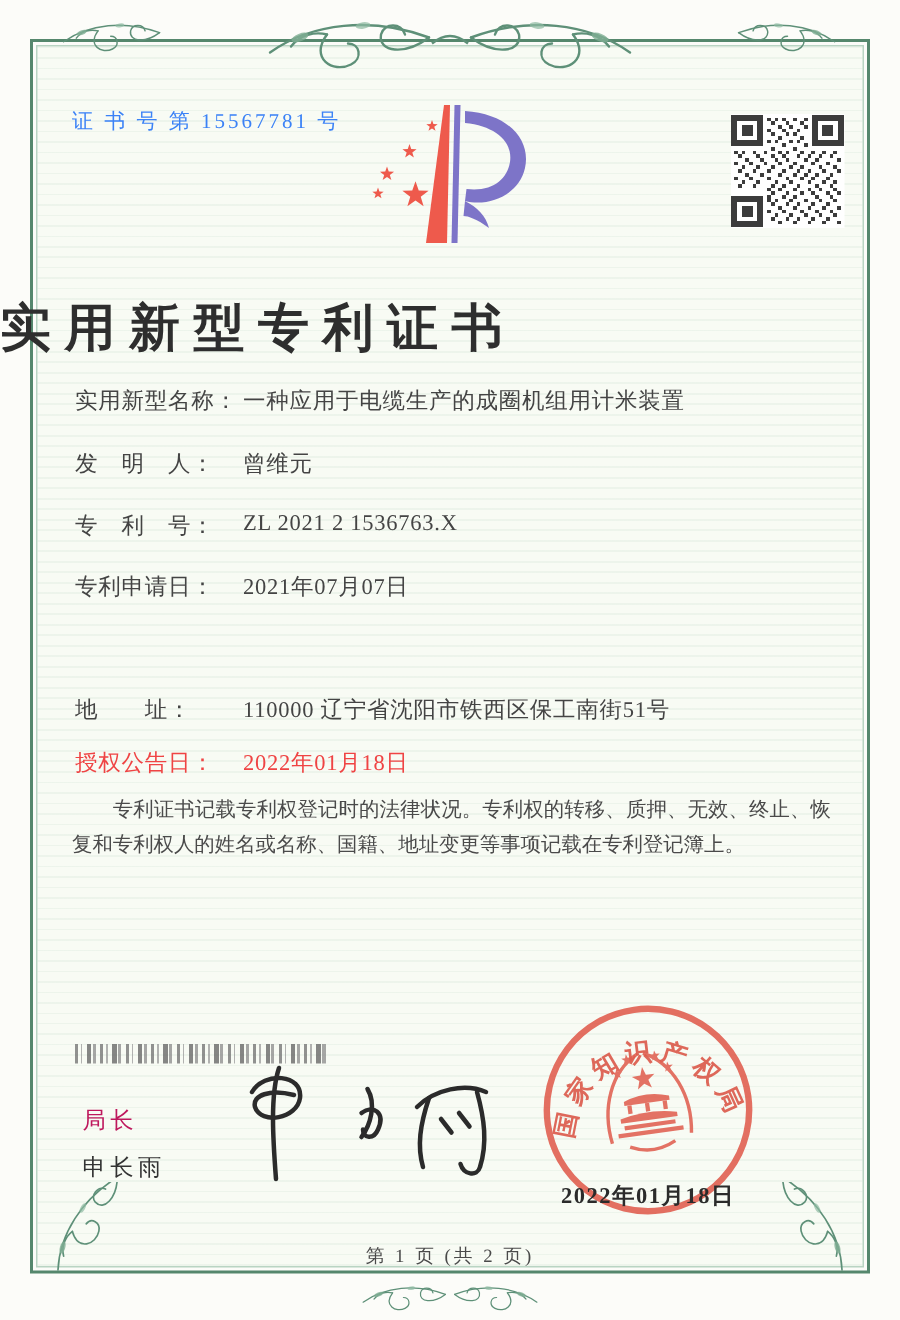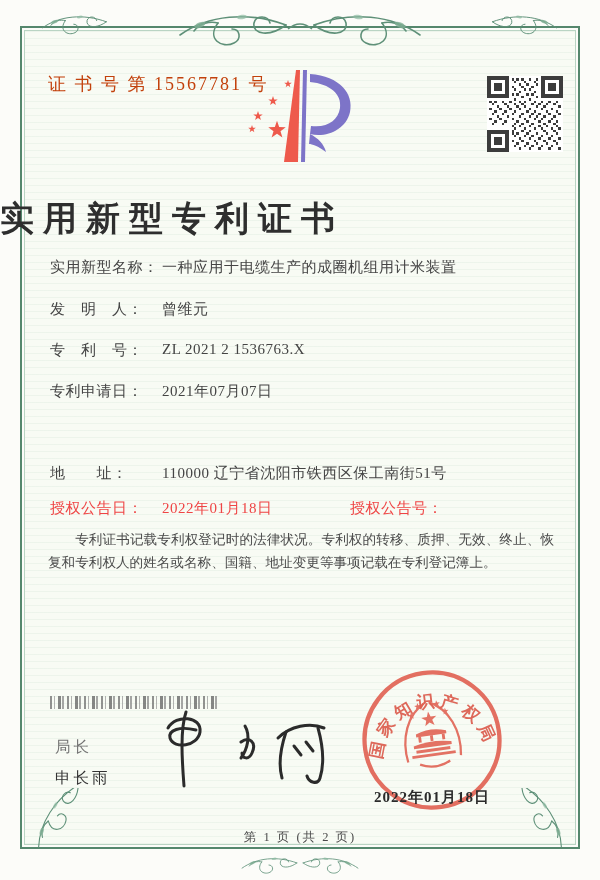--- a/index.html
+++ b/index.html
@@ -16,21 +16,21 @@
   .frame-inner{
     position:absolute; left:2px; right:2px; top:2px; bottom:2px;
     border:1px solid #b9d4c3;
     background:
       repeating-linear-gradient(180deg,
         rgba(125,175,145,0.09) 0px, rgba(125,175,145,0.09) 1px,
         transparent 1px, transparent 7px),
       #f8fbf4;
   }
   .abs{position:absolute;}
-  .cert-no{left:48px; top:72px; font-size:18px; color:#c2410c; letter-spacing:2px;}
+  .cert-no{left:48px; top:72px; font-size:14px; color:#3b82f6; letter-spacing:2px;}
   .title{
     left:0; right:0; top:196px; 
     font-size:34px; font-weight:700; letter-spacing:9px; color:#2e2e2e;
   }
   .field-row{
     left:50px; width:500px; display:flex; align-items:flex-start;
     font-size:15px; color:#444; letter-spacing:0.5px;
   }
   .field-label{flex:0 0 112px; white-space:nowrap;}
   .field-value{white-space:nowrap;}
@@ -43,21 +43,21 @@
   }
   .body-text p{margin:0; text-indent:2em;}
   .barcode{
     left:50px; top:696px; width:168px; height:13px; opacity:.75;
     background:repeating-linear-gradient(90deg,
       #6e6e6e 0 2px, transparent 2px 4px,
       #9a9a9a 4px 5px, transparent 5px 8px,
       #5f5f5f 8px 11px, transparent 11px 12px,
       #8a8a8a 12px 14px, transparent 14px 17px);
   }
-  .signer-title{left:55px; top:737px; font-size:15.5px; color:#737373; letter-spacing:3px;}
+  .signer-title{left:55px; top:737px; font-size:15.5px; color:#be185d; letter-spacing:3px;}
   .signer-name{left:55px; top:768px; font-size:15.5px; color:#333; letter-spacing:3px;}
   .signature{left:148px; top:698px;}
   .seal{left:356px; top:664px; transform:rotate(-8deg); opacity:.92;}
   .seal-date{left:374px; top:788px; font-size:15px; font-weight:600; color:#2b2b2b; letter-spacing:1px; z-index:5;}
   .footer{left:0; right:0; top:829px; text-align:center; font-size:12.5px; color:#4a4a4a; letter-spacing:2px;}
   .logo{left:232px; top:64px;}
   .qr{left:487px; top:76px;}
   .orn{color:#5e9078;}
 </style>
 </head>
@@ -188,21 +188,20 @@
     <span class="field-value">2021年07月07日</span>
   </div>
   <div class="abs field-row" style="top:464px">
     <span class="field-label">地　　址：</span>
     <span class="field-value">110000 辽宁省沈阳市铁西区保工南街51号</span>
   </div>
 
   <div class="abs grant-row" style="top:499px">
     <span class="field-label">授权公告日：</span>
     <span class="v1">2022年01月18日</span>
-    <span class="l2">授权公告号：</span>
   </div>
 
   <div class="abs body-text">
     <p>专利证书记载专利权登记时的法律状况。专利权的转移、质押、无效、终止、恢复和专利权人的姓名或名称、国籍、地址变更等事项记载在专利登记簿上。</p>
   </div>
 
   <div class="abs barcode"></div>
 
   <div class="abs signer-title">局长</div>
   <div class="abs signer-name">申长雨</div>

